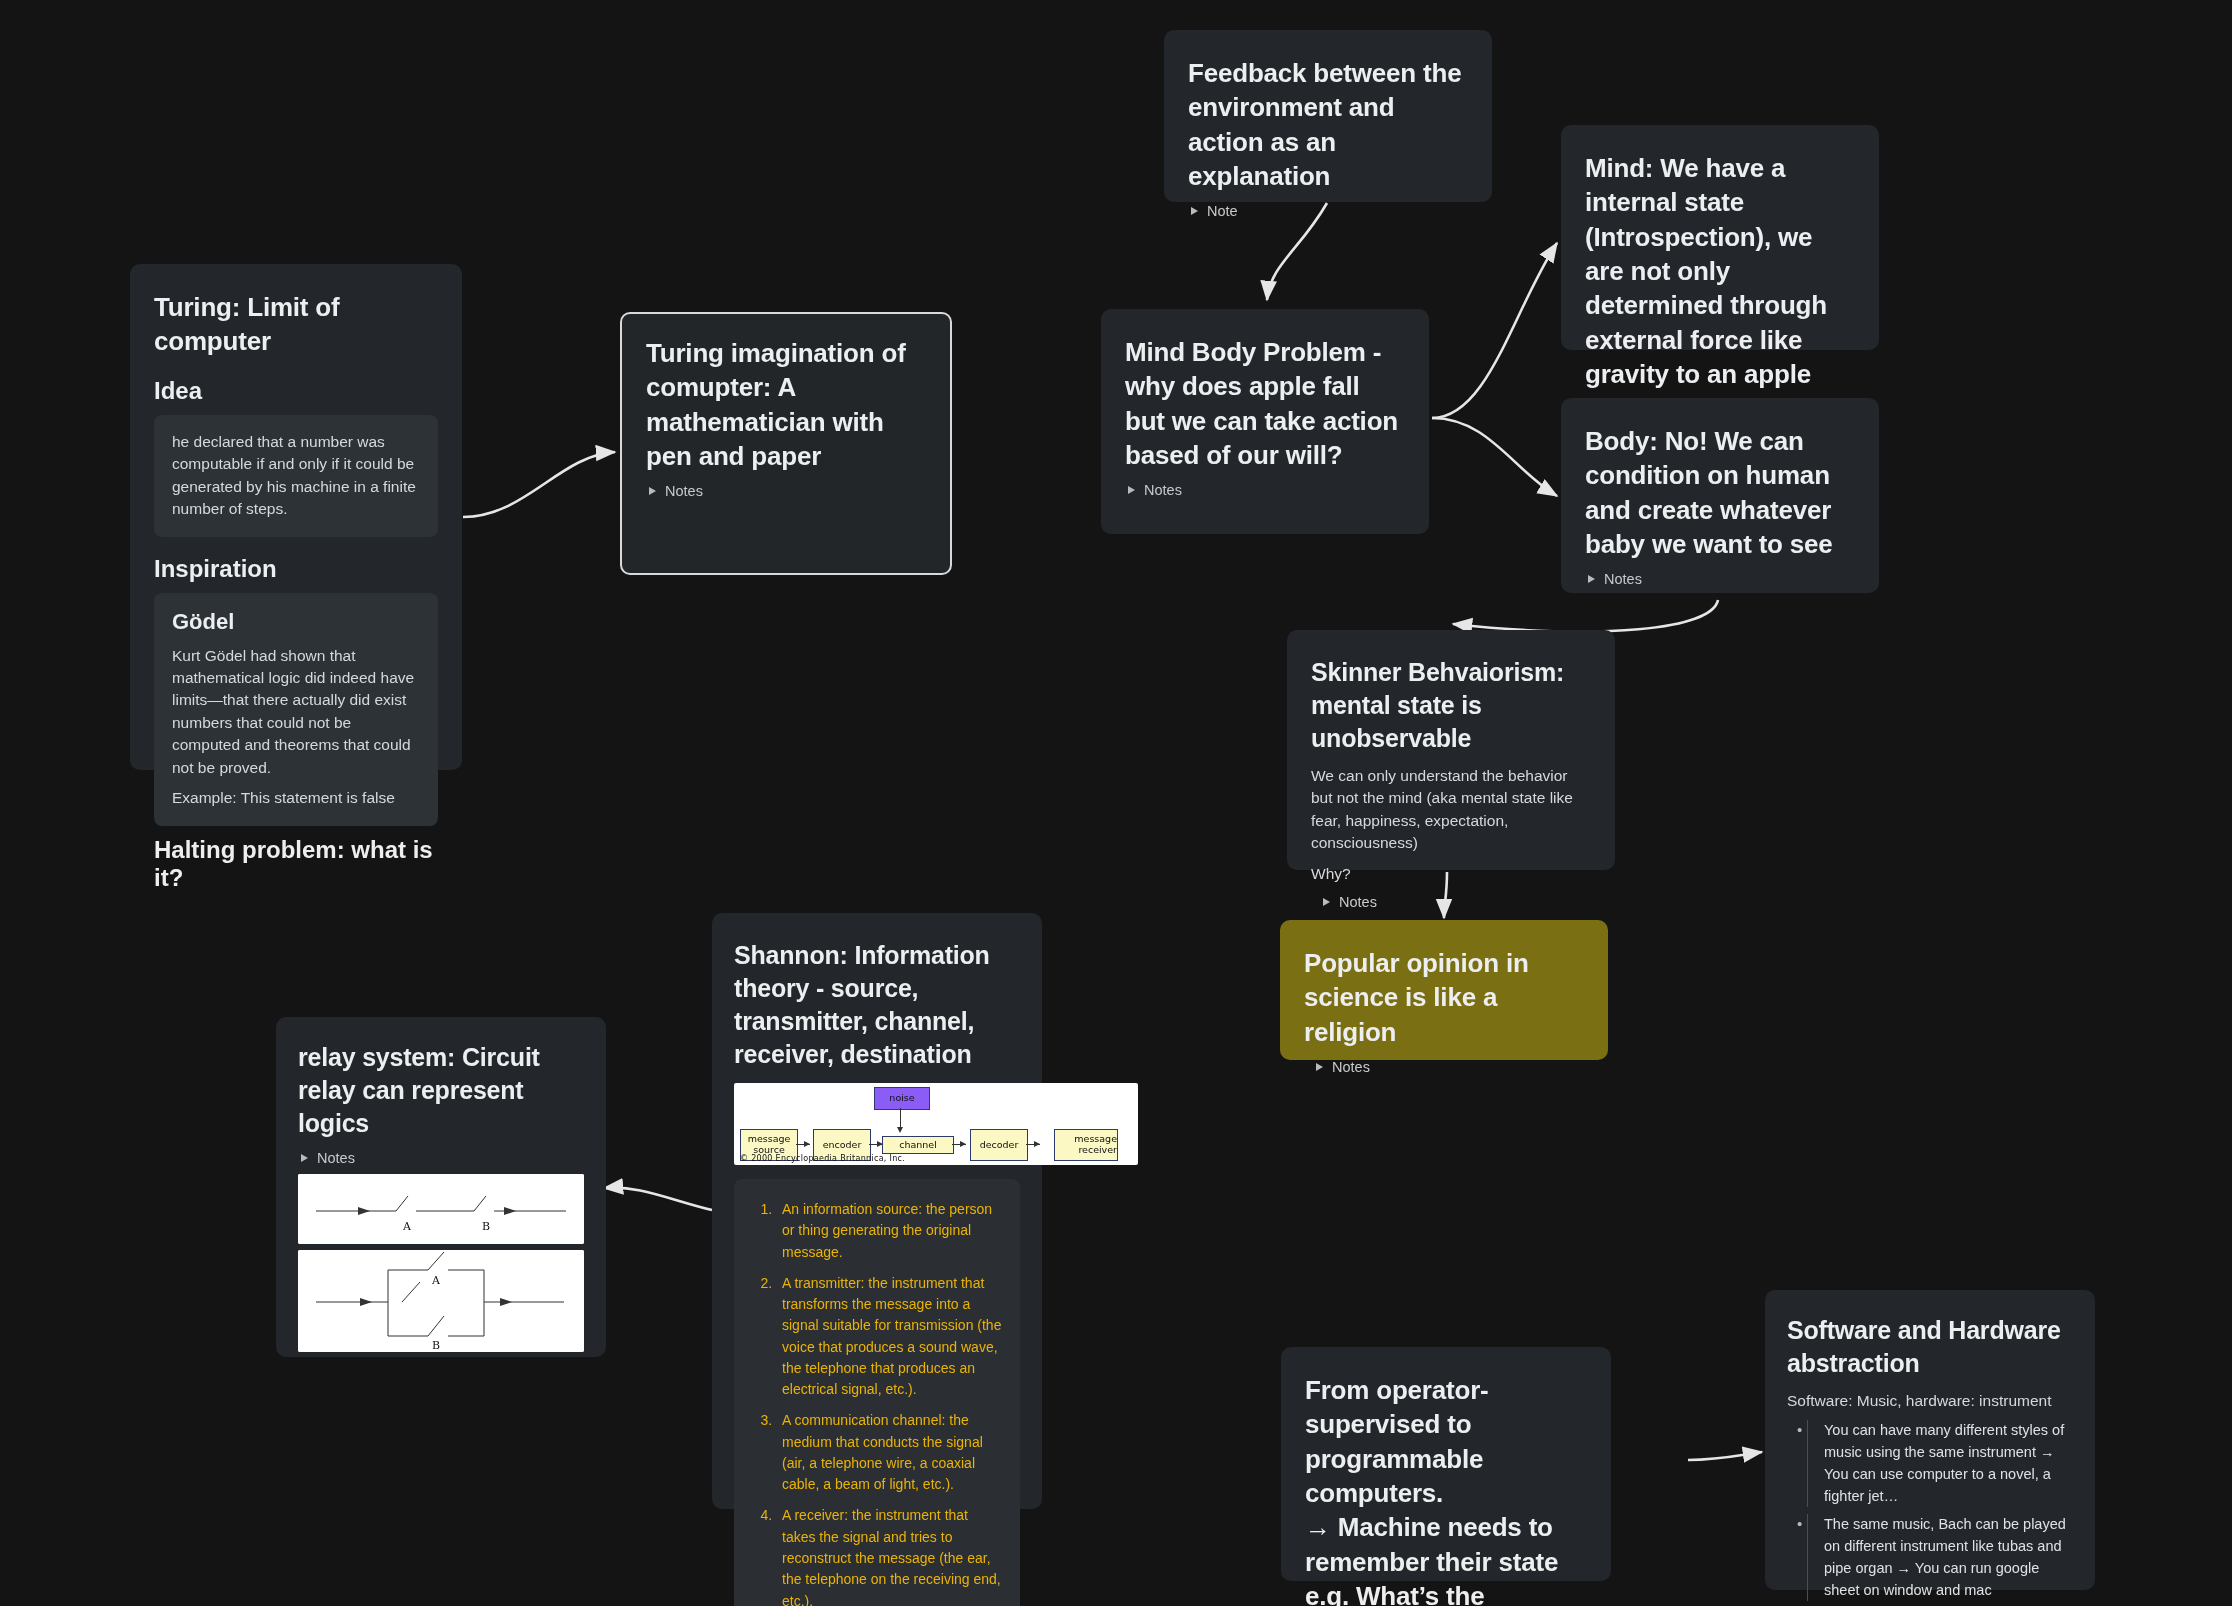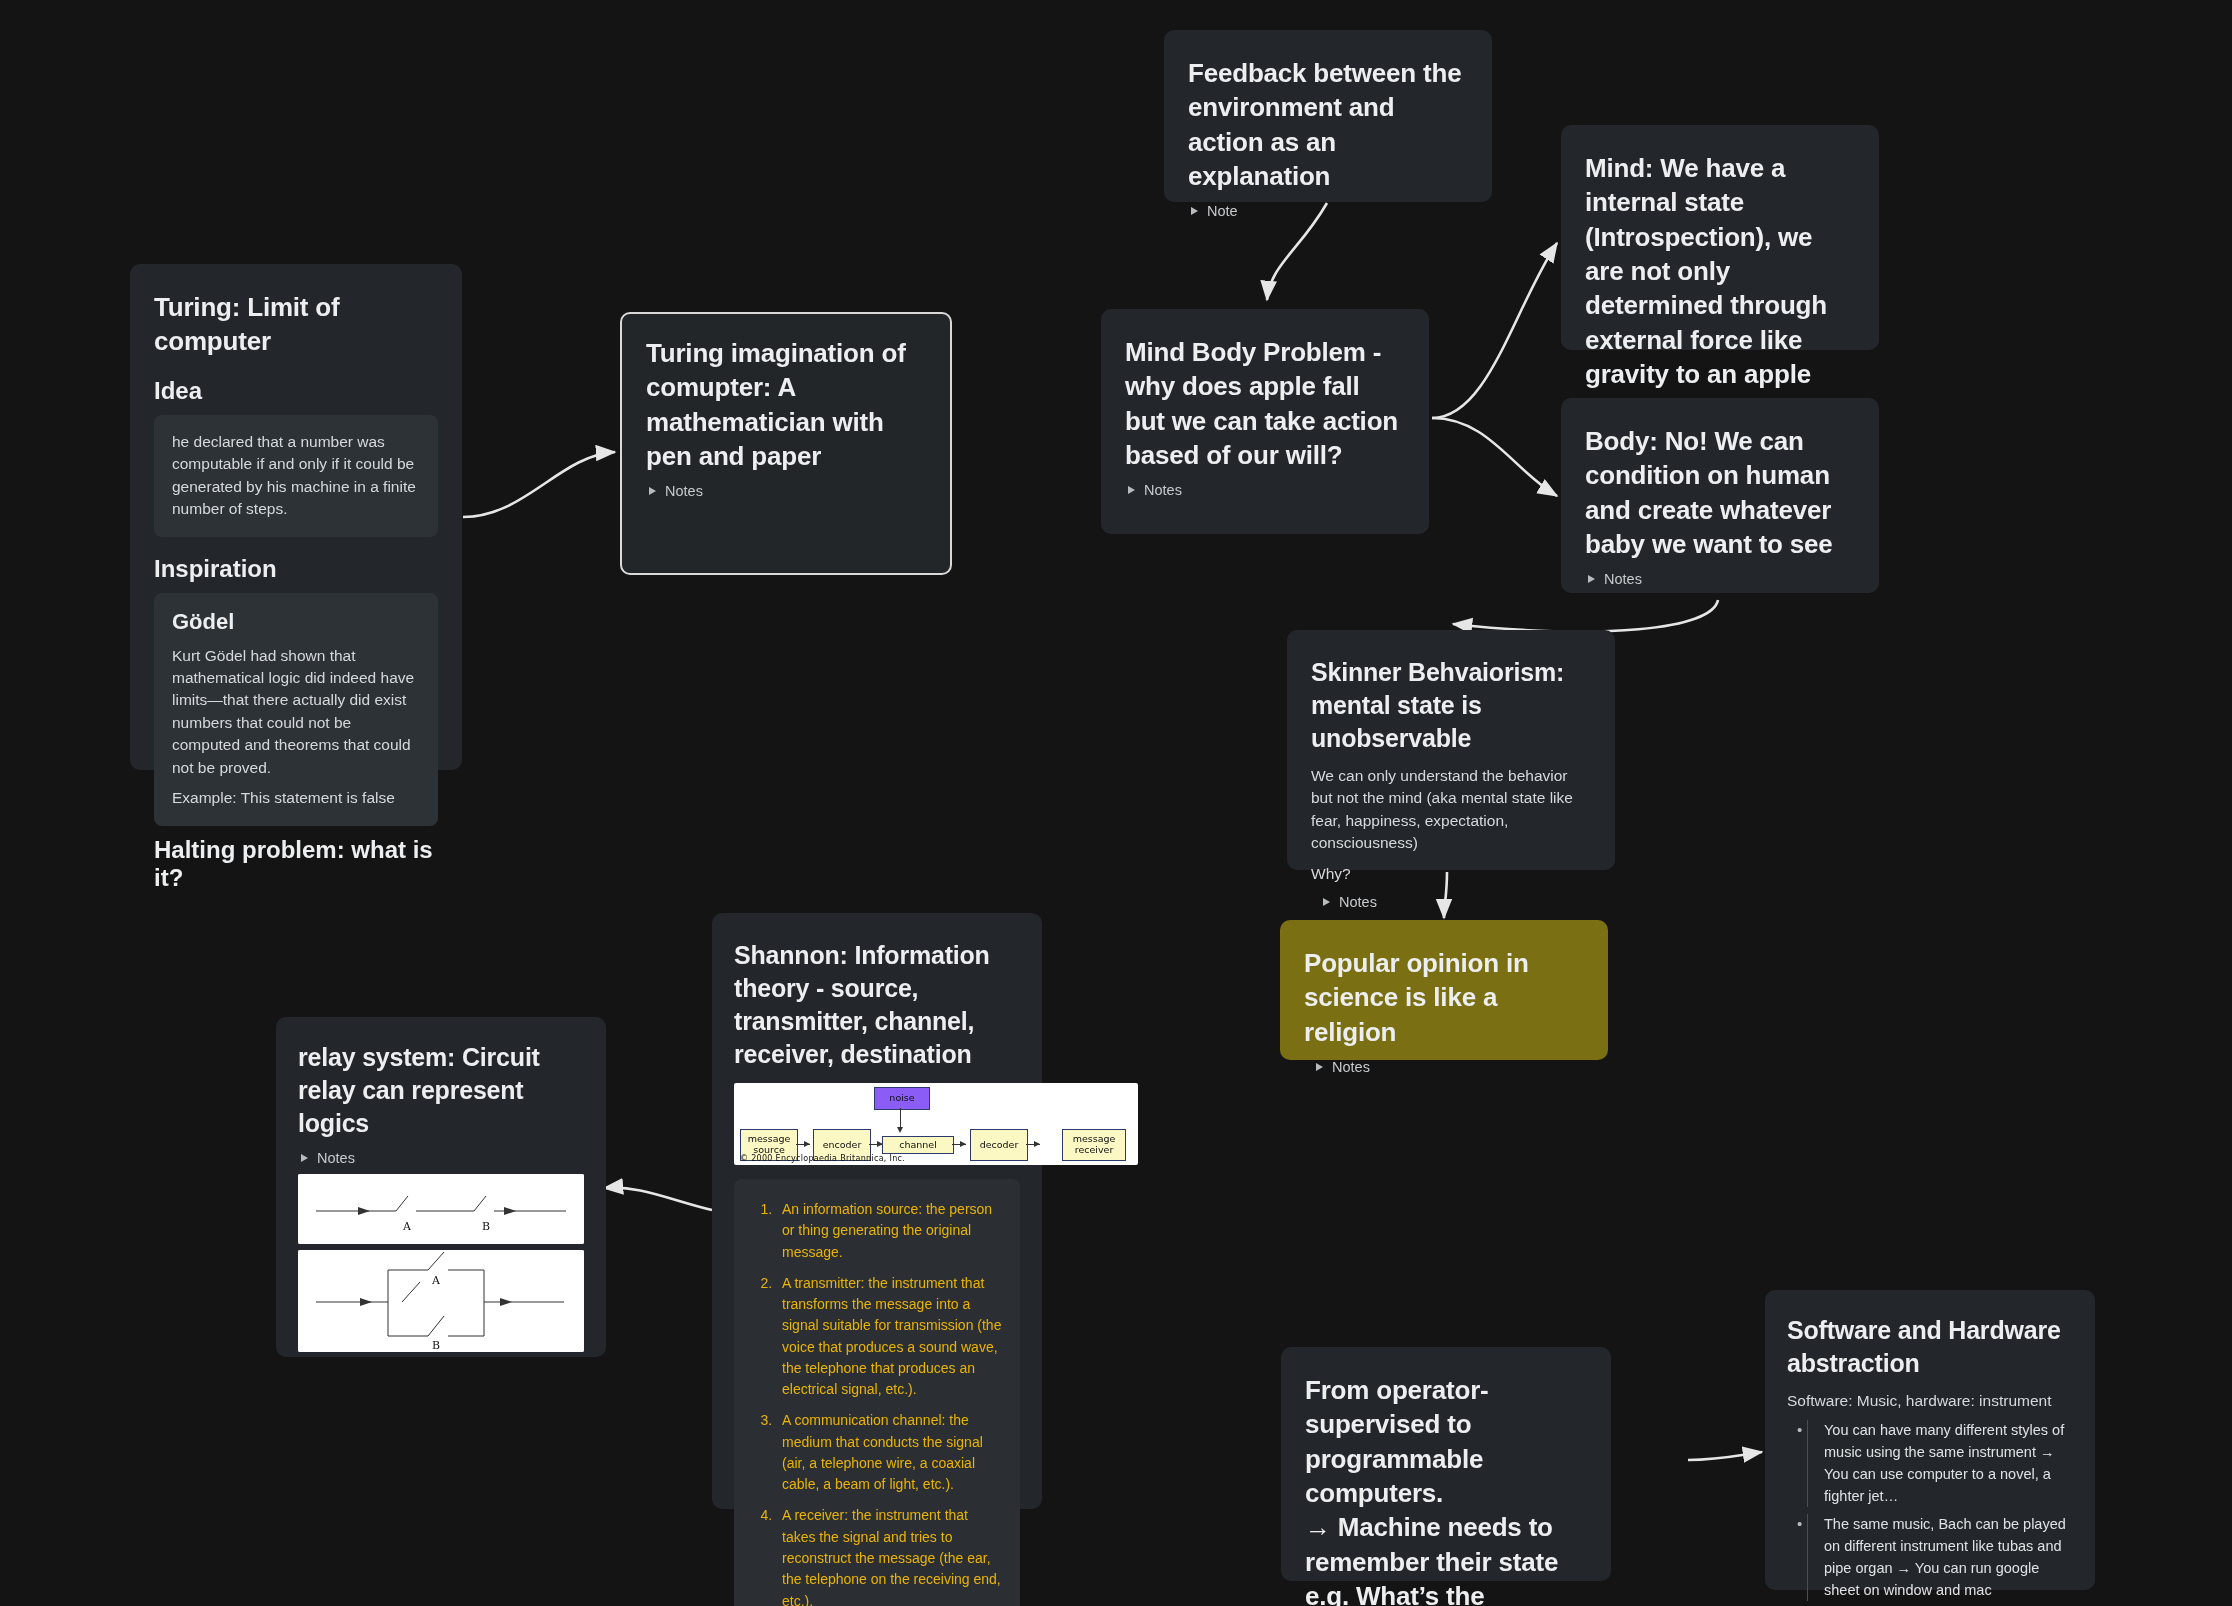--- a/index.html
+++ b/index.html
@@ -194,21 +194,21 @@
       <div class="ah" style="left:143px;top:57.5px;"></div>
 
       <div class="box" style="left:148px;top:53px;width:70px;height:16px;">channel</div>
       <div class="ln" style="left:218px;top:60.5px;width:14px;height:1.2px;"></div>
       <div class="ah" style="left:226px;top:57.5px;"></div>
 
       <div class="box" style="left:236px;top:46px;width:56px;height:30px;">decoder</div>
       <div class="ln" style="left:292px;top:60.5px;width:14px;height:1.2px;"></div>
       <div class="ah" style="left:300px;top:57.5px;"></div>
 
-      <div class="box" style="left:328px;top:46px;width:62px;height:30px;">message receiver</div>
+      <div class="box" style="left:320px;top:46px;width:62px;height:30px;text-align:right;">message receiver</div>
 
       <div class="cap">© 2000 Encyclopaedia Britannica, Inc.</div>
     </div>
 
     <div class="shannon-body">
       <ol class="num">
         <li>An information source: the person or thing generating the original message.</li>
         <li>A transmitter: the instrument that transforms the message into a signal suitable for transmission (the voice that produces a sound wave, the telephone that produces an electrical signal, etc.).</li>
         <li>A communication channel: the medium that conducts the signal (air, a telephone wire, a coaxial cable, a beam of light, etc.).</li>
         <li>A receiver: the instrument that takes the signal and tries to reconstruct the message (the ear, the telephone on the receiving end, etc.).</li>

